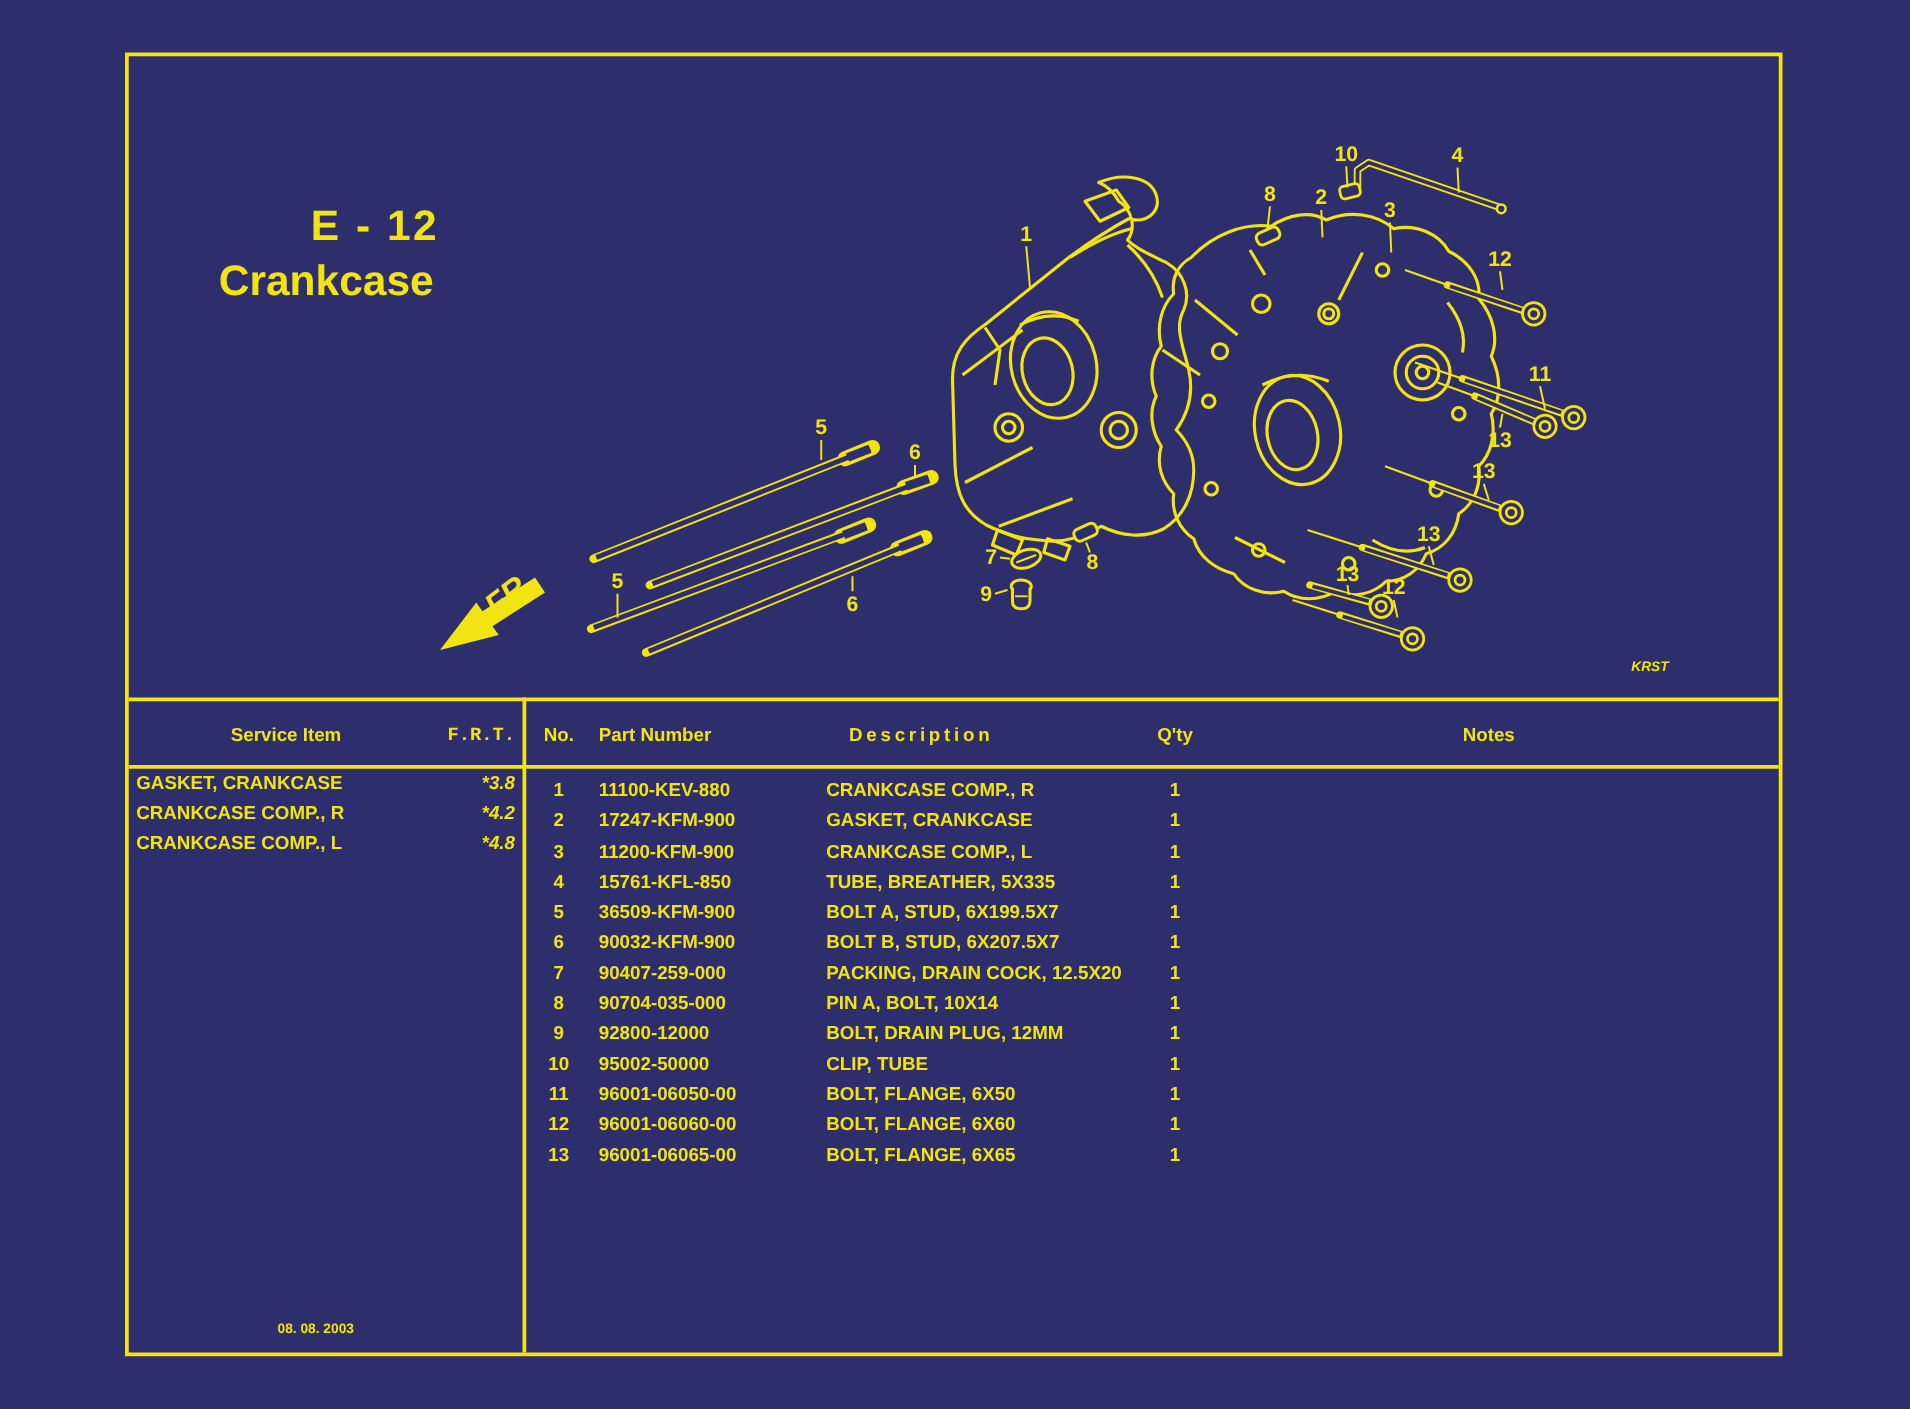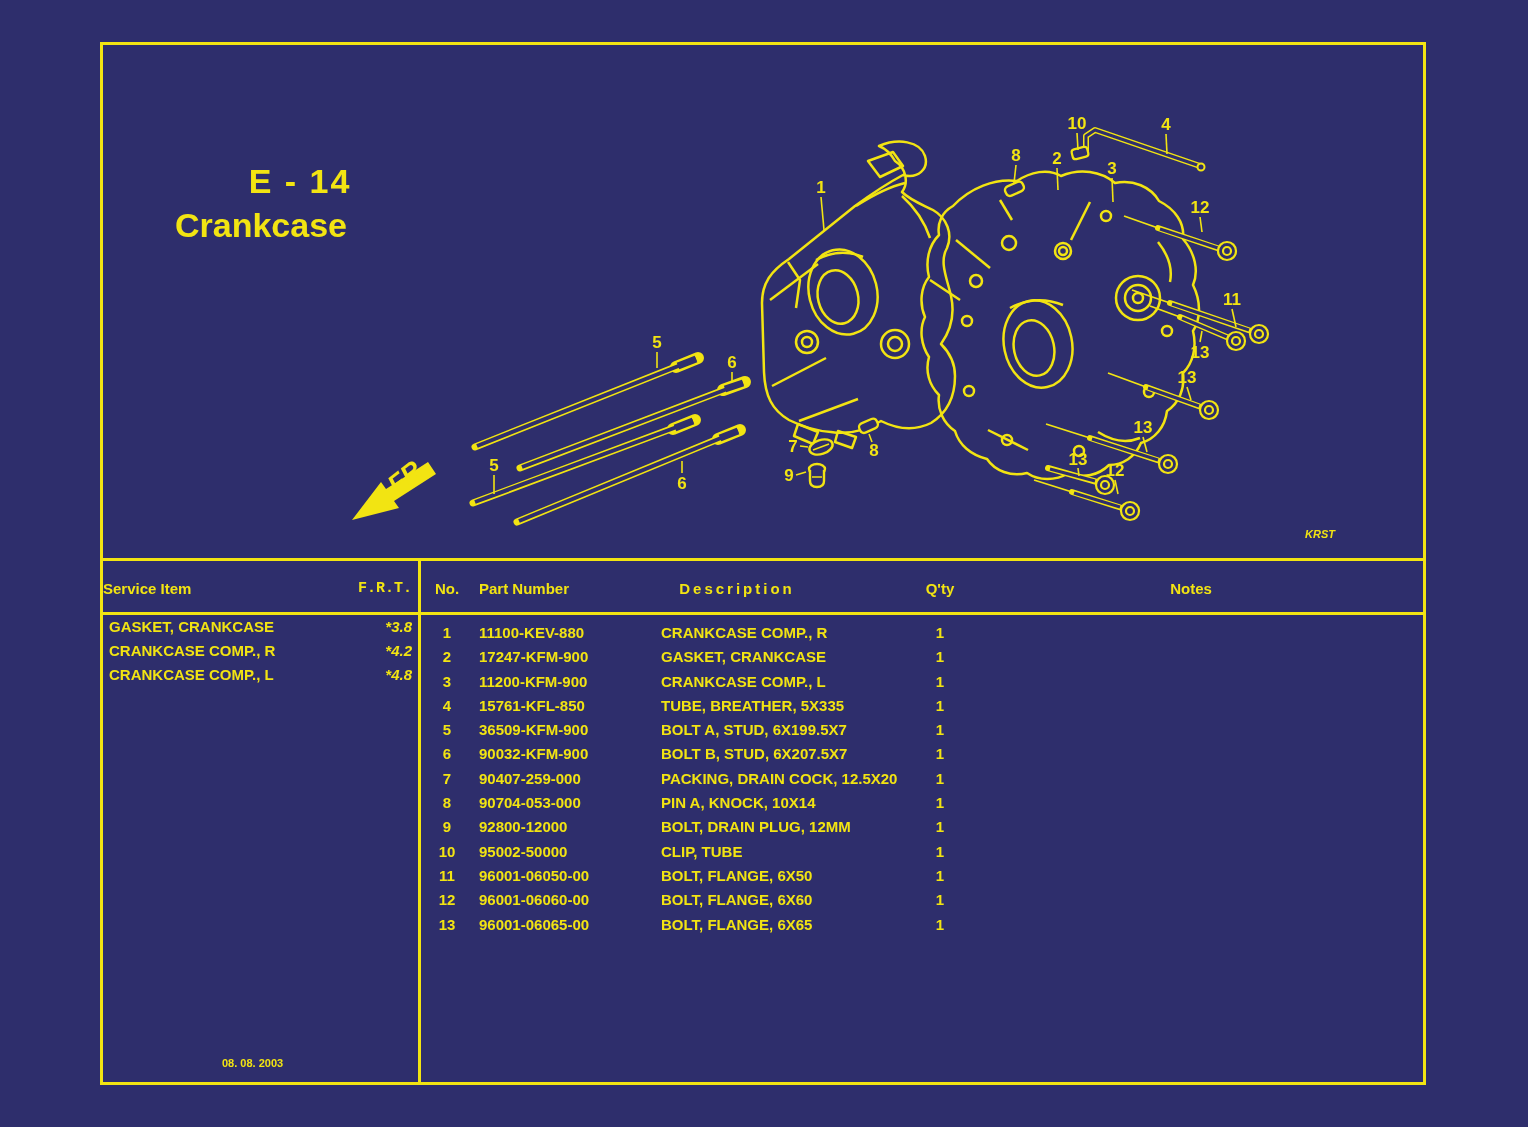--- a/index.html
+++ b/index.html
@@ -2,21 +2,21 @@
 <html><head>
 <meta charset="utf-8">
 <style>
   html,body{margin:0;padding:0;background:#2e2e6c;}
   .canvas{position:relative;width:1528px;height:1127px;background:#2e2e6c;overflow:hidden;
           font-family:"Liberation Sans",sans-serif;color:#f2e412;}
   .frame{position:absolute;left:100px;top:42px;width:1320px;height:1037px;border:3px solid #f2e412;}
   .abs{position:absolute;}
   .yline{position:absolute;background:#f2e412;}
   .b15{font-size:15px;font-weight:bold;}
-  .center{text-align:left;}
+  .center{text-align:right;}
   .right{text-align:right;font-family:Liberation Mono, monospace;}
   .lh24{height:24px;line-height:24px;}
   .page-code{position:absolute;left:230px;top:162px;width:140px;text-align:center;
              font-size:34px;font-weight:bold;letter-spacing:2px;}
   .page-title{position:absolute;left:175px;top:206px;width:140px;text-align:center;
               font-size:34px;font-weight:bold;}
   .watermark{position:absolute;left:1305px;top:528px;width:60px;text-align:left;
              font-size:11px;font-weight:bold;font-style:italic;}
   .date{position:absolute;left:119px;top:1012px;width:160px;font-size:11px;font-weight:bold;}
   .srow{position:relative;height:24px;line-height:24px;}
@@ -222,21 +222,21 @@
         <text x="682" y="483" class="callout">6</text>
         <line x1="800" y1="446" x2="808" y2="447" class="leader"></line>
         <text x="793" y="446" class="callout">7</text>
         <line x1="872" y1="442" x2="869" y2="434" class="leader"></line>
         <text x="874" y="450" class="callout">8</text>
         <line x1="796" y1="475" x2="806" y2="472" class="leader"></line>
         <text x="789" y="475" class="callout">9</text>
       </g>
   </svg>
 
-  <div class="page-code">E - 14</div>
+  <div class="page-code">E - 12</div>
   <div class="page-title">Crankcase</div>
   <div class="watermark">KRST</div>
 
   <div class="frame">
     <div class="yline" style="left:0;top:513px;width:100%;height:3px;"></div>
     <div class="yline" style="left:0;top:567px;width:100%;height:3px;"></div>
     <div class="yline" style="left:315px;top:513px;width:3px;height:524px;"></div>
 
     <div>
       <div class="abs b15 center lh24" style="left:0;top:532px;width:170px;">Service Item</div>
@@ -318,22 +318,22 @@
     <div class="prow">
       <span class="c-no">7</span>
       <span class="c-part">90407-259-000</span>
       <span class="c-desc">PACKING, DRAIN COCK, 12.5X20</span>
       <span class="c-qty">1</span>
       <span class="c-notes"></span>
     </div>
 
     <div class="prow">
       <span class="c-no">8</span>
-      <span class="c-part">90704-053-000</span>
-      <span class="c-desc">PIN A, KNOCK, 10X14</span>
+      <span class="c-part">90704-035-000</span>
+      <span class="c-desc">PIN A, BOLT, 10X14</span>
       <span class="c-qty">1</span>
       <span class="c-notes"></span>
     </div>
 
     <div class="prow">
       <span class="c-no">9</span>
       <span class="c-part">92800-12000</span>
       <span class="c-desc">BOLT, DRAIN PLUG, 12MM</span>
       <span class="c-qty">1</span>
       <span class="c-notes"></span>

